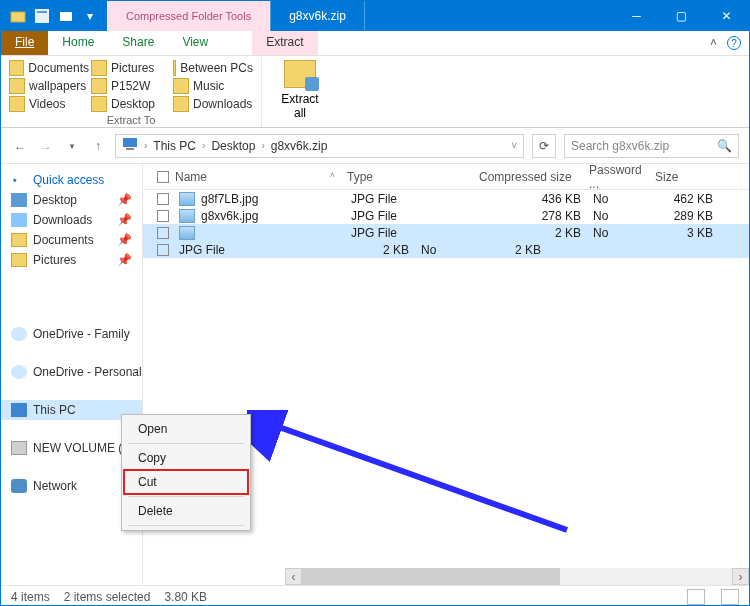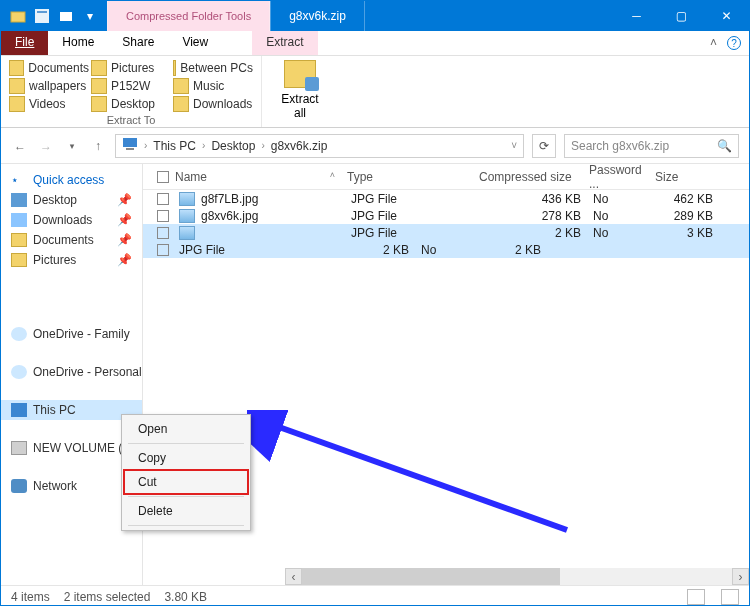--- a/index.html
+++ b/index.html
@@ -13,22 +13,22 @@
   .titlebar .title-tabs { display: flex; flex: 1; align-items: flex-end; }
   .title-tab { height: 30px; display: flex; align-items: center; padding: 0 18px; border-left: 1px solid rgba(255,255,255,0.3); border-right: 1px solid rgba(255,255,255,0.3); }
   .title-tab.pink { background: #fde0eb; color: #000; }
   .title-tab.pink .sub { font-size: 11px; color: #b0507a; }
   .title-tab.blue { background: #0078d7; color: #fff; }
   .win-controls { display: flex; }
   .win-btn { width: 45px; display: flex; align-items: center; justify-content: center; color: #fff; }
 
   
   .ribbon-tabs { height: 25px; display: flex; align-items: stretch; border-bottom: 1px solid #e1e1e1; background: #fff; }
-  .ribbon-tab { padding: 4px 14px; color: #000000; }
-  .ribbon-tab.file { background: #7f1d1d; color: #fff; text-decoration: underline; }
+  .ribbon-tab { padding: 4px 14px; color: #15803d; }
+  .ribbon-tab.file { background: #a16207; color: #fff; text-decoration: underline; }
   .ribbon-tab.extract { background: #fde0eb; color: #333; }
   .ribbon-caret { margin-left: auto; padding: 4px 8px; color: #666; display:flex; gap:10px; align-items:center;}
 
   
   .ribbon { height: 72px; background: #fff; border-bottom: 1px solid #d0d0d0; display: flex; align-items: stretch; }
   .ribbon-group { padding: 4px 8px; border-right: 1px solid #e8e8e8; display: flex; flex-direction: column; }
   .pin-grid { display: grid; grid-template-columns: repeat(3, 80px); gap: 2px 2px; flex: 1; }
   .pin-item { display: flex; align-items: center; gap: 4px; font-size: 11px; color: #333; white-space: nowrap; }
   .pin-icon { width: 16px; height: 16px; background: #f3d36b; border: 1px solid #caa93c; }
   .ribbon-group .label { font-size: 11px; color: #666; text-align: center; margin-top: 2px; }

